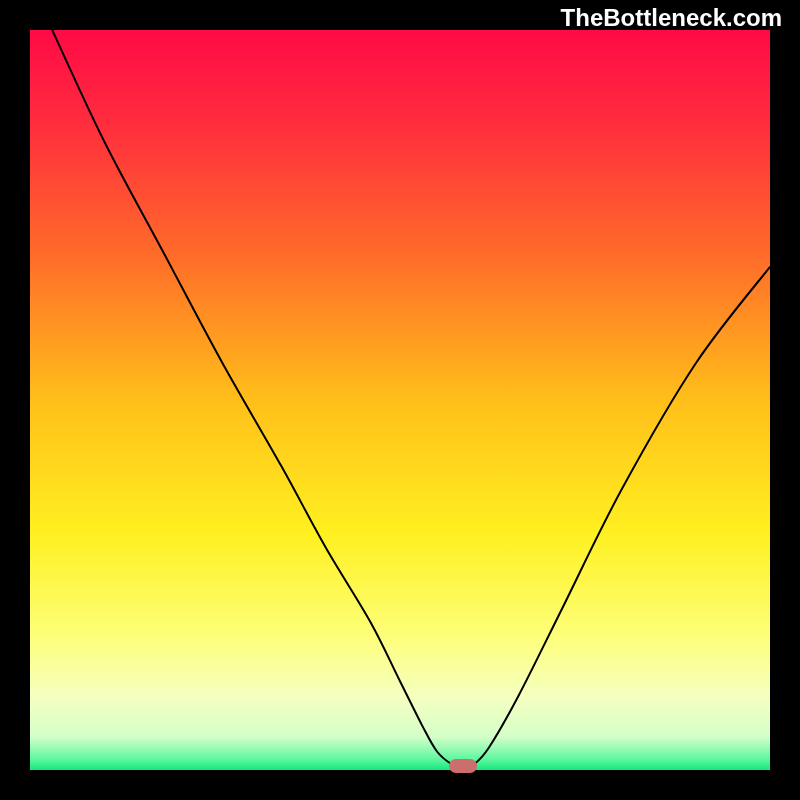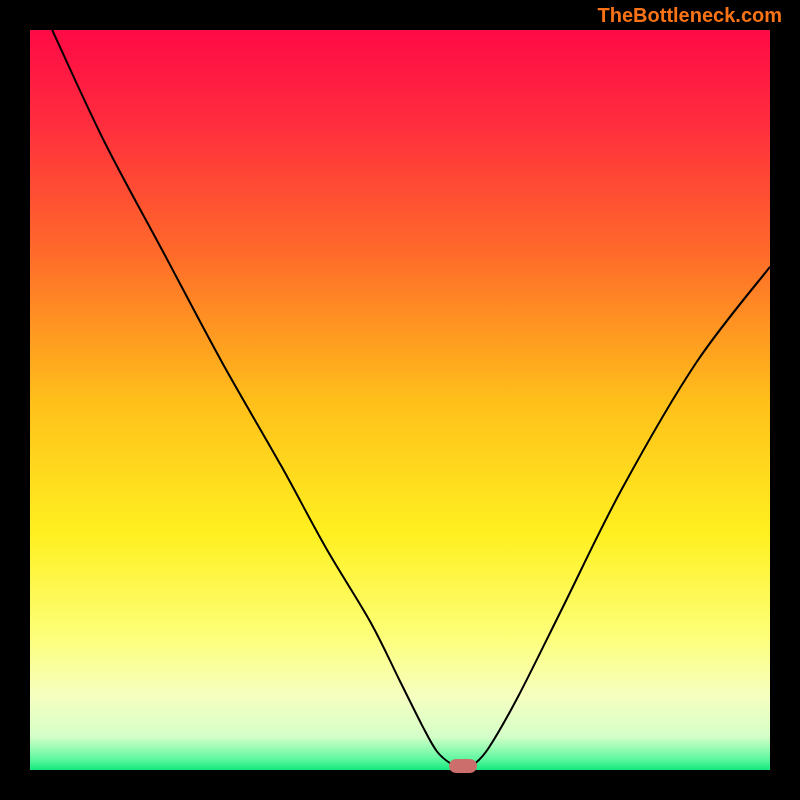--- a/index.html
+++ b/index.html
@@ -14,23 +14,23 @@
     width: 800px;
     height: 800px;
     background: #000;
     position: relative;
   }
   .watermark {
     position: absolute;
     top: 4px;
     right: 18px;
     font-family: Arial, Helvetica, sans-serif;
-    font-size: 20px;
+    font-size: 24px;
     font-weight: bold;
-    color: #f97316;
+    color: #ffffff;
     letter-spacing: 0px;
   }
   .plot {
     position: absolute;
     left: 30px;
     top: 30px;
     width: 740px;
     height: 740px;
   }
   .gradient {

